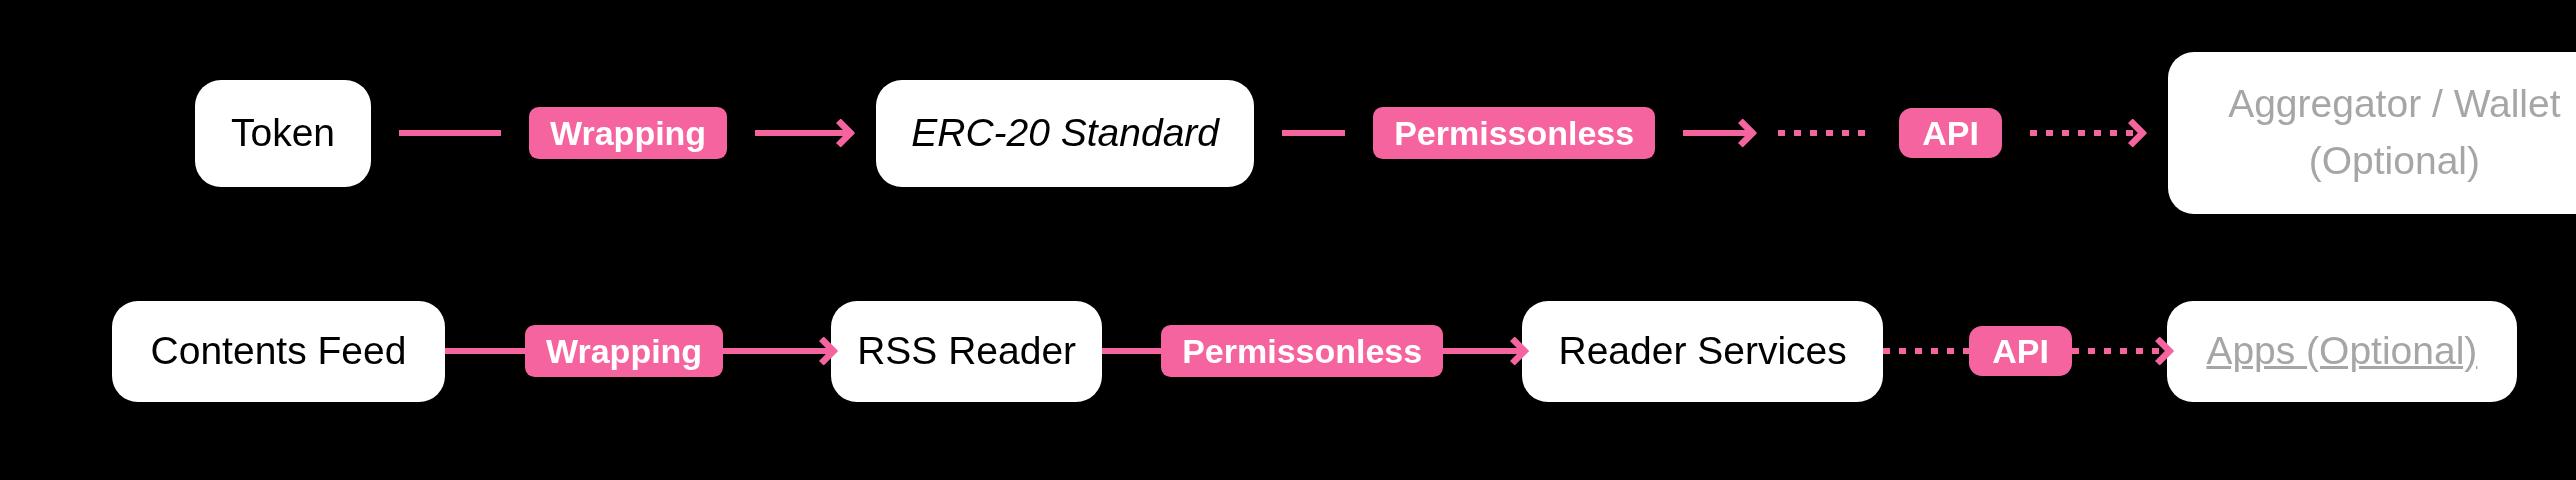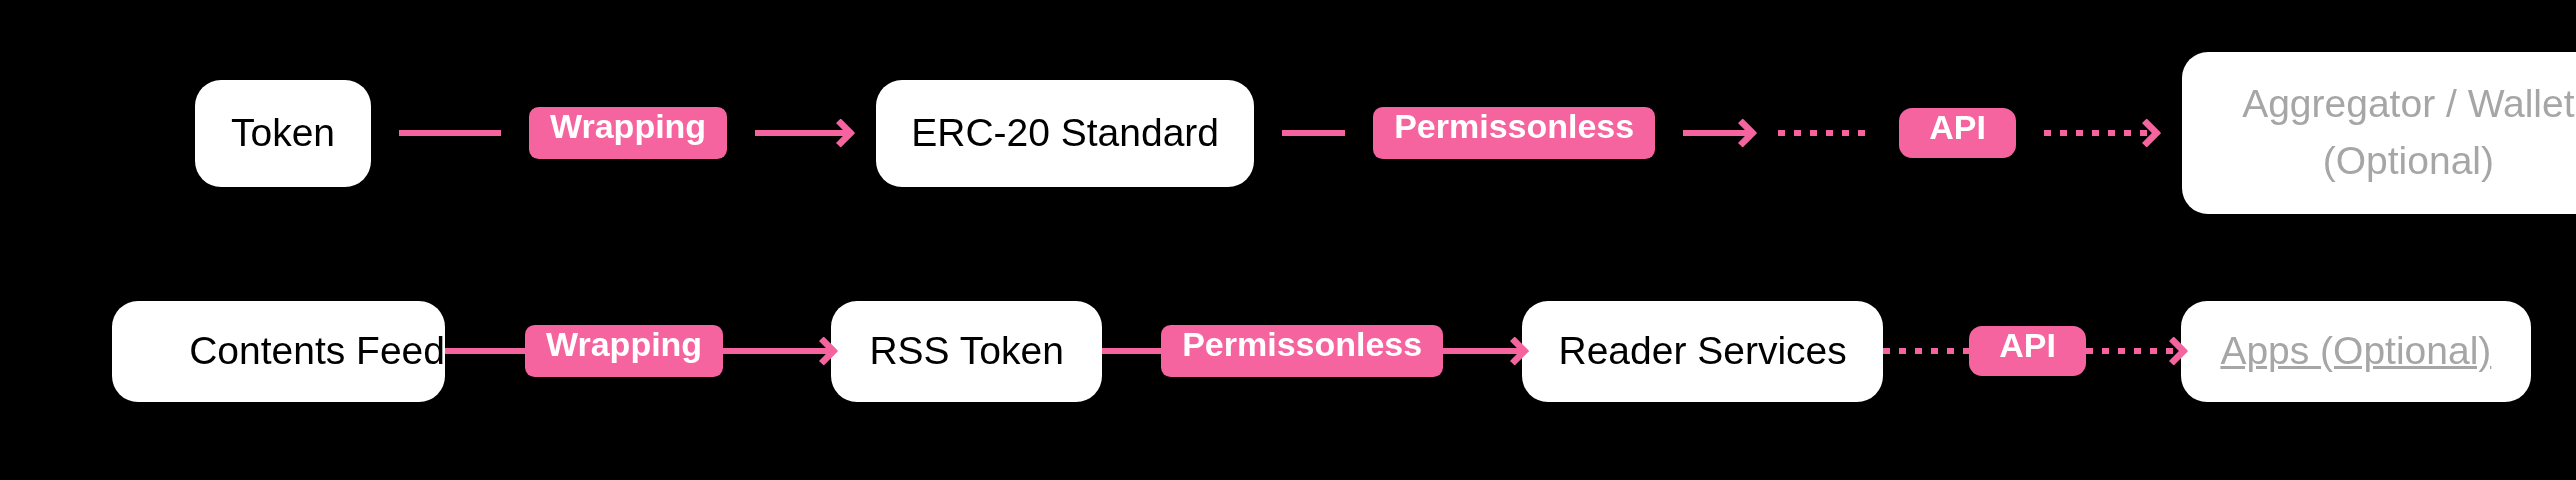--- a/index.html
+++ b/index.html
@@ -27,40 +27,40 @@
     border-radius:26px;
     display:flex;align-items:center;justify-content:center;
     font-size:39px;
     text-align:center;
     flex-shrink:0;
     height:107px;
   }
   .row2 .node{height:101px;}
   .node.optional{color:var(--optional-text);line-height:1.45;}
   .n-token{width:176px;}
-  .n-erc{width:378px;}
+  .n-erc{width:378px;font-style:italic;}
   .n-uniswap{width:231px;}
   .n-agg{width:453px;height:162px;padding:0 32px;}
-  .n-contents{width:333px;justify-content:flex-end;}
+  .n-contents{width:333px;}
   .n-rss{width:271px;}
   .n-reader{width:361px;}
   .n-apps{width:350px;text-decoration:underline;}
   .badge{
     background:var(--accent-pink);
     color:var(--badge-text);
     font-weight:bold;
     font-size:34px;
     height:52px;
-    display:flex;justify-content:center;
+    display:flex;align-items:center;justify-content:center;
     padding:0 21px;
     border-radius:9.7px;
     flex-shrink:0;
     white-space:nowrap;
   }
-  .badge.api{padding:0 30px;border-radius:13px;height:50px;}
+  .badge.api{padding:0 23px;border-radius:13px;height:50px;}
   .conn{
     position:relative;
     height:6.5px;
     flex-shrink:0;
   }
   .conn.solid{background:var(--accent-pink);}
   .conn.dotted{
     background:repeating-linear-gradient(90deg,
       var(--accent-pink) 0 7.3px, transparent 7.3px 16px);
   }
@@ -132,21 +132,21 @@
       <span>Contents Feed</span>
     </div>
     <div class="conn solid c-r2-1"></div>
     <div class="badge">
       <span>Wrapping</span>
     </div>
     <div class="conn solid c-r2-2">
       <i class="head"></i>
     </div>
     <div class="node n-rss">
-      <span>RSS Token</span>
+      <span>RSS Reader</span>
     </div>
     <div class="conn solid c-r2-3"></div>
     <div class="badge">
       <span>Permissonless</span>
     </div>
     <div class="conn solid c-r2-4">
       <i class="head"></i>
     </div>
     <div class="node n-reader">
       <span>Reader Services</span>

